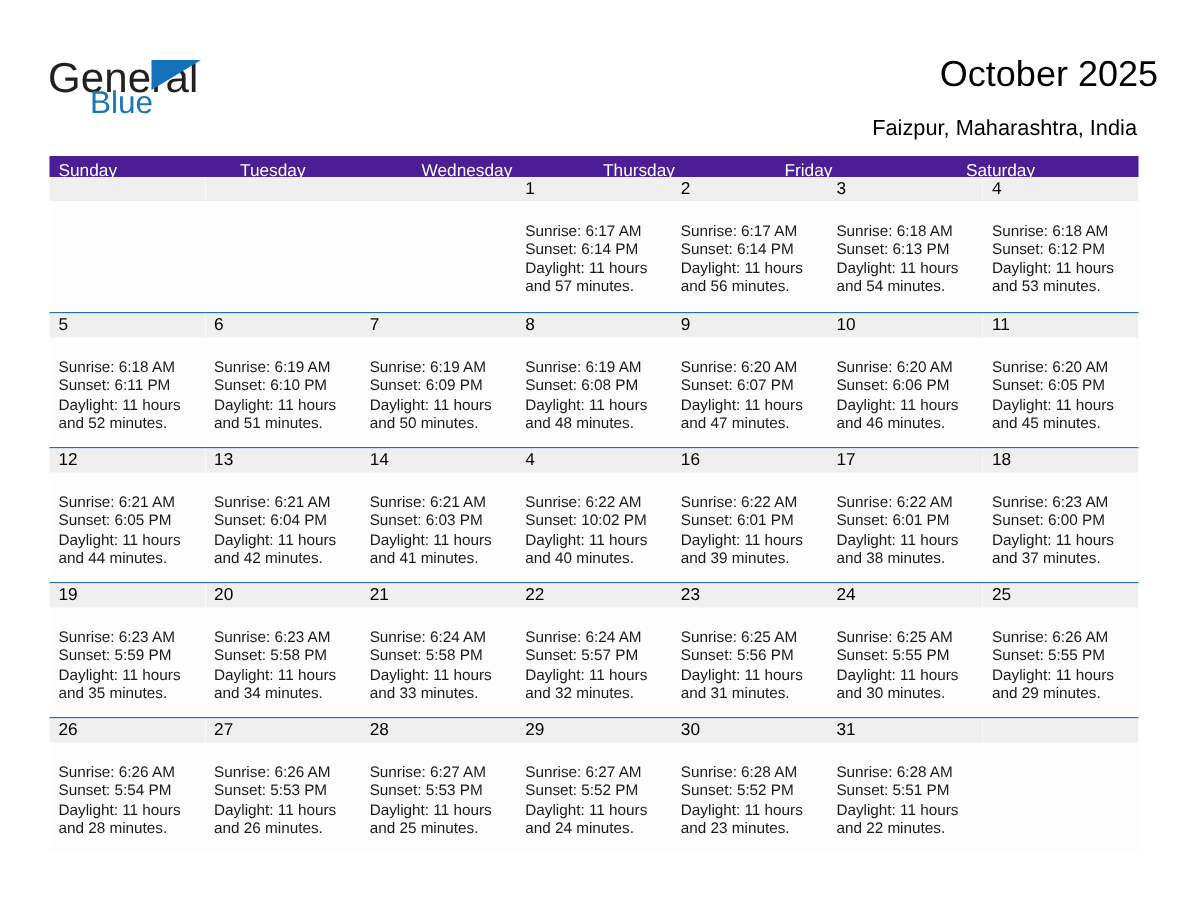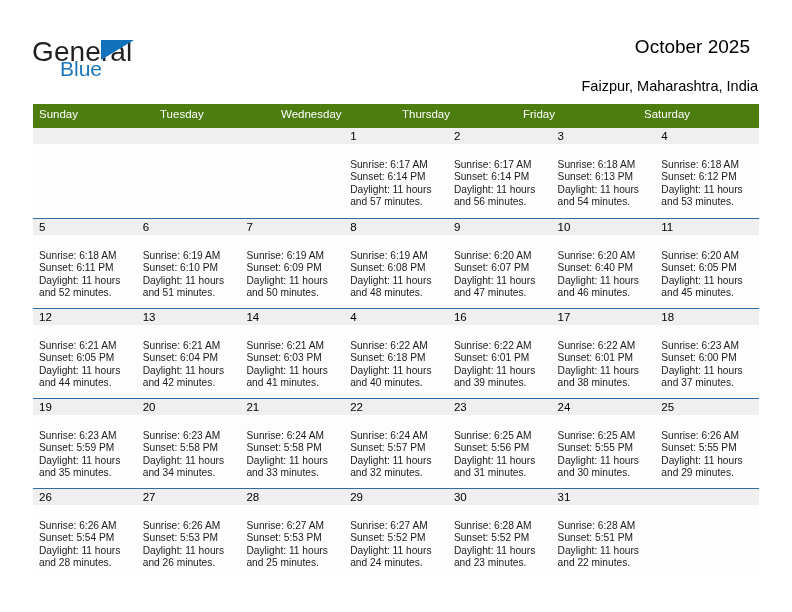--- a/index.html
+++ b/index.html
@@ -58,23 +58,23 @@
     position: absolute;
     left: 28px;
     top: 21px;
     font-size: 21px;
     color: #1b75bb;
     font-family: Liberation Sans, sans-serif;
   }
 
   .title {
     position: absolute;
-    right: 42px;
+    right: 20px;
     top: 36px;
-    font-size: 19px;
+    font-size: 24px;
     color: #000000;
     text-align: right;
     white-space: nowrap;
   }
   .subtitle {
     position: absolute;
     right: 34px;
     top: 78px;
     font-size: 14.5px;
     color: #000000;
@@ -85,22 +85,22 @@
   
   .calendar {
     position: absolute;
     left: 33px;
     top: 104px;
     width: 726px;
   }
   .weekhead {
     display: flex;
     width: 726px;
-    height: 24px;
-    background: #4d7c0f;
+    height: 14px;
+    background: #4c1d95;
     justify-content: space-between;
   }
   .weekhead .dayname {
     flex: 1 1 0;
     color: #ffffff;
     font-size: 11.5px;
     line-height: 20px;
     padding-left: 6px;
     box-sizing: border-box;
     white-space: nowrap;
@@ -267,21 +267,21 @@
           <div>Sunrise: 6:20 AM</div>
           <div>Sunset: 6:07 PM</div>
           <div>Daylight: 11 hours</div>
           <div>and 47 minutes.</div>
         </div>
       </div>
       <div class="cell">
         <div class="datenum">10</div>
         <div class="info">
           <div>Sunrise: 6:20 AM</div>
-          <div>Sunset: 6:40 PM</div>
+          <div>Sunset: 6:06 PM</div>
           <div>Daylight: 11 hours</div>
           <div>and 46 minutes.</div>
         </div>
       </div>
       <div class="cell">
         <div class="datenum">11</div>
         <div class="info">
           <div>Sunrise: 6:20 AM</div>
           <div>Sunset: 6:05 PM</div>
           <div>Daylight: 11 hours</div>
@@ -315,21 +315,21 @@
           <div>Sunrise: 6:21 AM</div>
           <div>Sunset: 6:03 PM</div>
           <div>Daylight: 11 hours</div>
           <div>and 41 minutes.</div>
         </div>
       </div>
       <div class="cell">
         <div class="datenum">4</div>
         <div class="info">
           <div>Sunrise: 6:22 AM</div>
-          <div>Sunset: 6:18 PM</div>
+          <div>Sunset: 10:02 PM</div>
           <div>Daylight: 11 hours</div>
           <div>and 40 minutes.</div>
         </div>
       </div>
       <div class="cell">
         <div class="datenum">16</div>
         <div class="info">
           <div>Sunrise: 6:22 AM</div>
           <div>Sunset: 6:01 PM</div>
           <div>Daylight: 11 hours</div>

